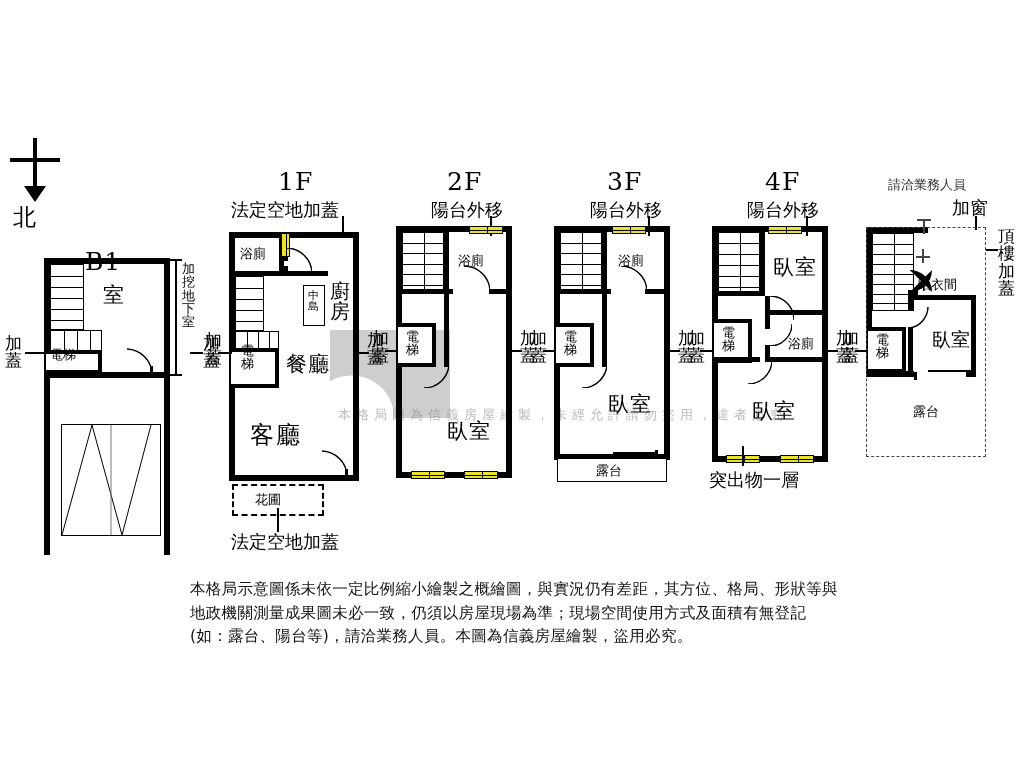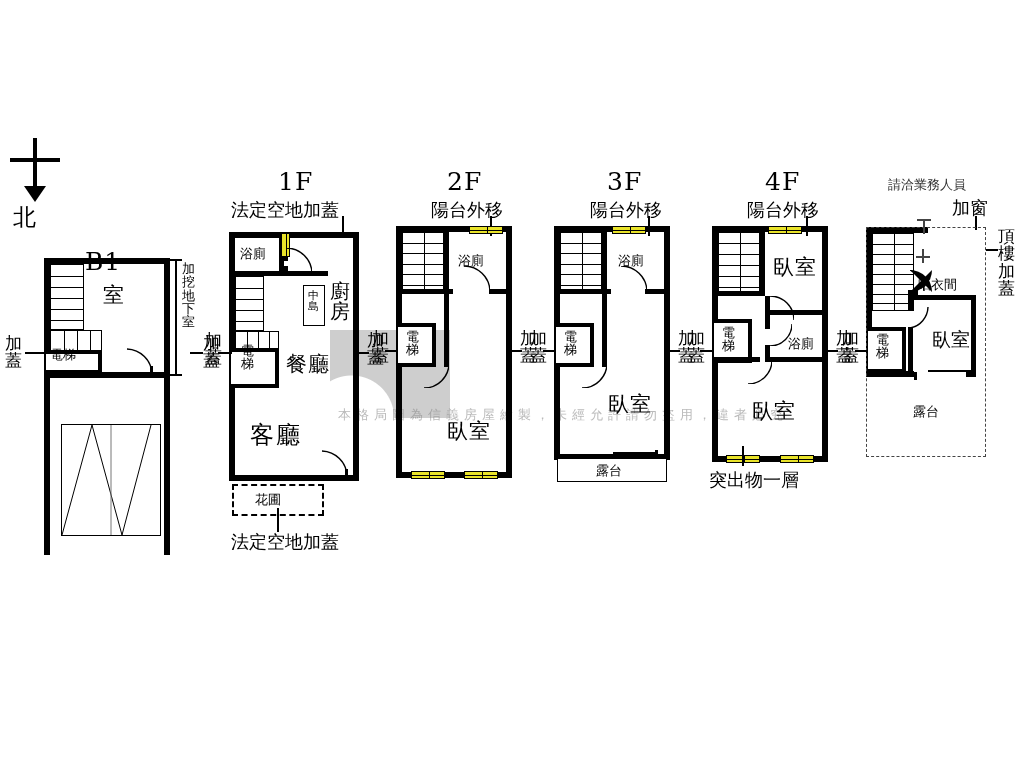--- a/index.html
+++ b/index.html
@@ -553,14 +553,15 @@
   <div class="lead" style="left:855px;top:350px;width:12px;height:2px;"></div>
 
   <div class="vtxt-sm" style="left:998px;top:228px;font-size:17px;">
       <div>頂</div>
       <div>樓</div>
       <div>加</div>
       <div>蓋</div>
     </div>
   <div class="lead" style="left:986px;top:249px;width:12px;height:2px;"></div>
 
+  <div id="footer" style="left:190px;top:578px;">本格局示意圖係未依一定比例縮小繪製之概繪圖，與實況仍有差距，其方位、格局、形狀等與地政機關測量成果圖未必一致，仍須以房屋現場為準；現場空間使用方式及面積有無登記(如：露台、陽台等)，請洽業務人員。本圖為信義房屋繪製，盜用必究。</div>
 
 </div>
 
 </body></html>

